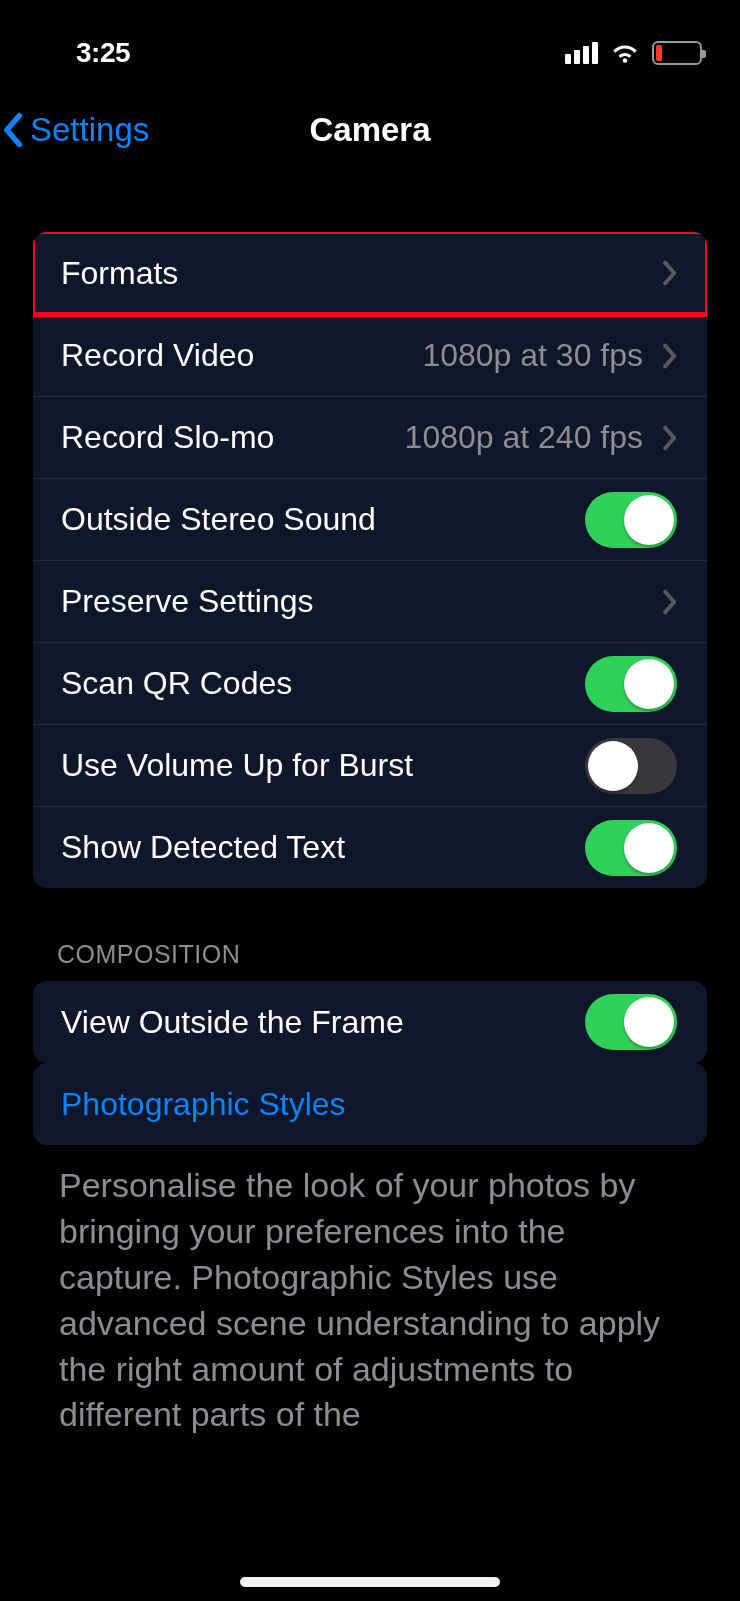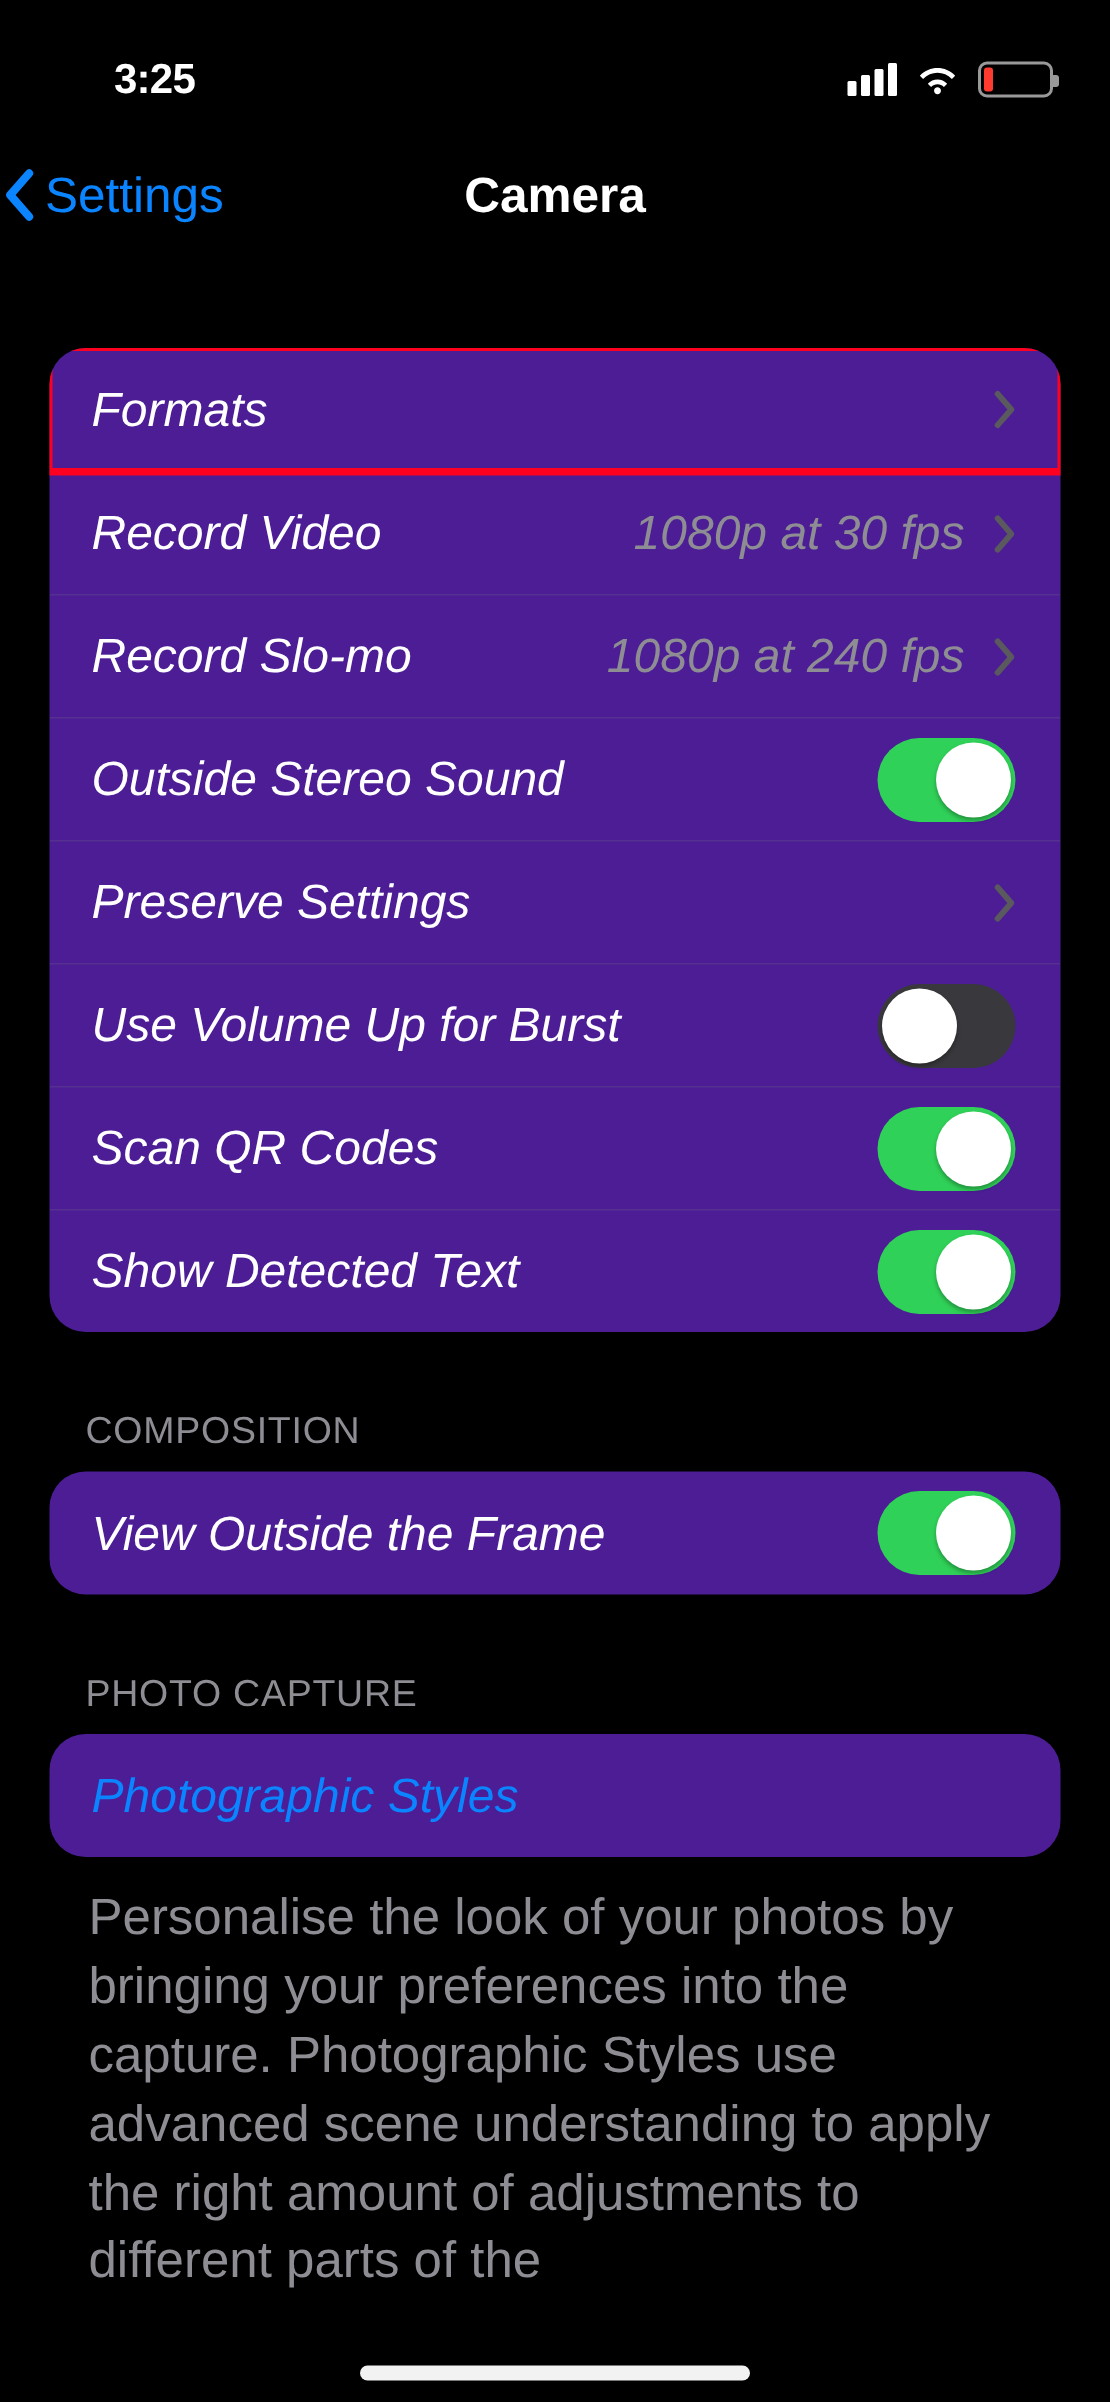--- a/index.html
+++ b/index.html
@@ -73,24 +73,23 @@
     font-size: 33px; font-weight: 600; pointer-events: none;
   }
 
   
   .content { padding: 0 33px; }
   .section-header {
     color: #8d8d93; font-size: 25px; text-transform: uppercase;
     letter-spacing: 0.5px; padding: 52px 10px 12px 24px;
   }
   .group {
-    background: #4c1d95;
-    border-radius: 24px;
+    background: #0f172a;
+    border-radius: 14px;
     overflow: hidden;
-    font-style: italic;
   }
   .row {
     display: flex; align-items: center; justify-content: space-between;
     min-height: 82px;
     padding: 0 30px 0 28px;
   }
   .row + .row { border-top: 1px solid rgba(120,120,128,0.22); margin-left: 0; }
   .row-label { font-size: 32px; color: #fff; font-weight: 400; }
   .row-right { display:flex; align-items:center; gap: 18px; }
   .row-value { font-size: 32px; color: #8d8d93; }
@@ -214,34 +213,34 @@
       <div class="row-right">
         <span class="chevron">
           <svg viewBox="0 0 12 20">
               <path fill="none" stroke="#5a5a5e" stroke-width="3" stroke-linecap="round" stroke-linejoin="round" d="M3 2 L10 10 L3 18"></path>
             </svg>
         </span>
       </div>
     </div>
 
     <div class="row">
+      <div class="row-label">Scan QR Codes</div>
+      <div class="toggle on">
+          <div class="knob"></div>
+        </div>
+    </div>
+
+    <div class="row">
       <div class="row-label">Use Volume Up for Burst</div>
       <div class="toggle">
           <div class="knob"></div>
         </div>
     </div>
 
     <div class="row">
-      <div class="row-label">Scan QR Codes</div>
-      <div class="toggle on">
-          <div class="knob"></div>
-        </div>
-    </div>
-
-    <div class="row">
       <div class="row-label">Show Detected Text</div>
       <div class="toggle on">
           <div class="knob"></div>
         </div>
     </div>
 
   </div>
 
   <div class="section-header">Composition</div>
   <div class="group">
@@ -250,21 +249,20 @@
 
     <div class="row">
       <div class="row-label">View Outside the Frame</div>
       <div class="toggle on">
           <div class="knob"></div>
         </div>
     </div>
 
   </div>
 
-  <div class="section-header">Photo Capture</div>
   <div class="group">
     <div class="row link-row">
       <div class="row-label">Photographic Styles</div>
     </div>
   </div>
   <div class="footer-text">Personalise the look of your photos by bringing your preferences into the capture. Photographic Styles use advanced scene understanding to apply the right amount of adjustments to different parts of the</div>
 
 </div>
 
 <div class="home-indicator"></div>

